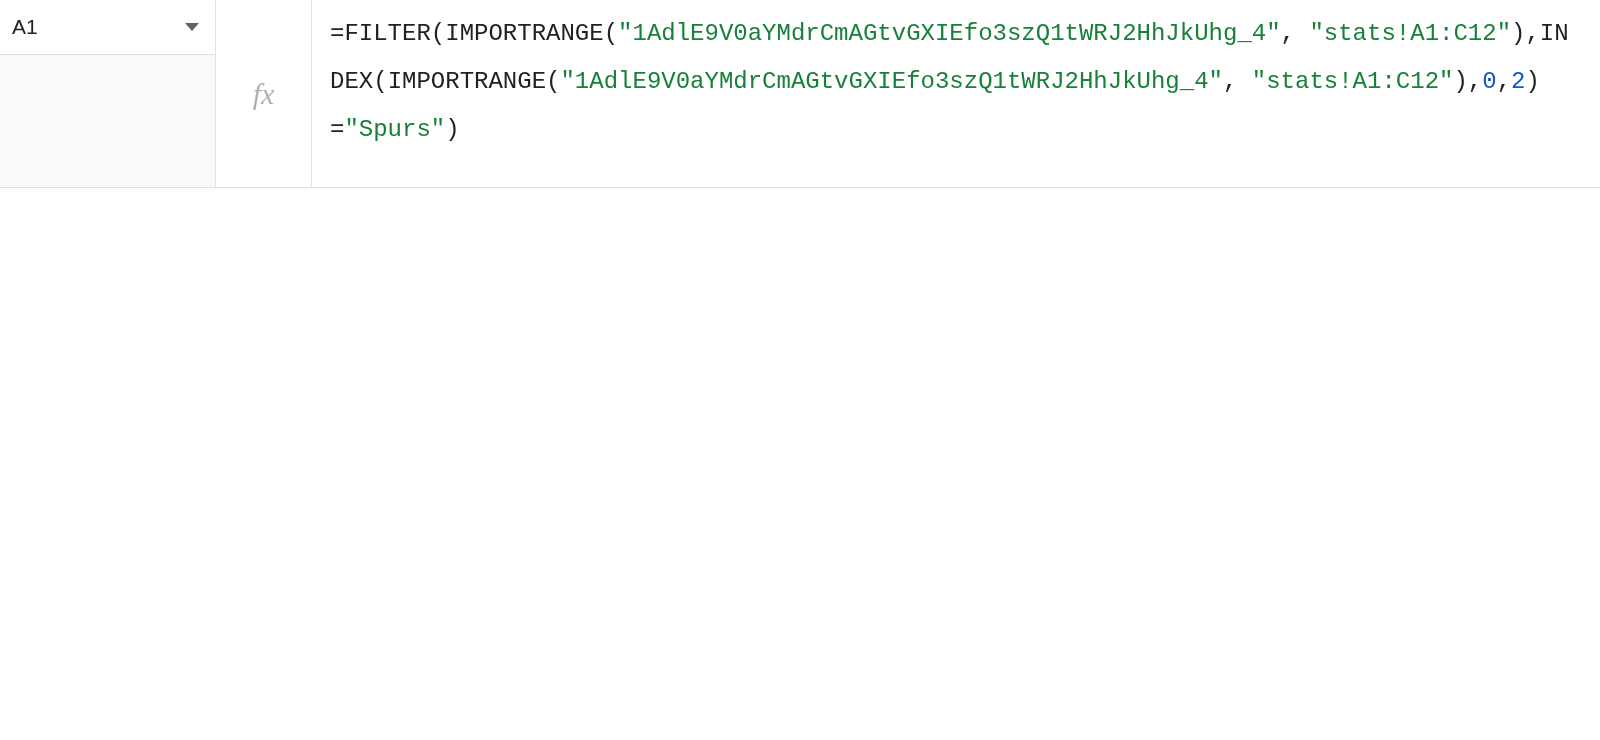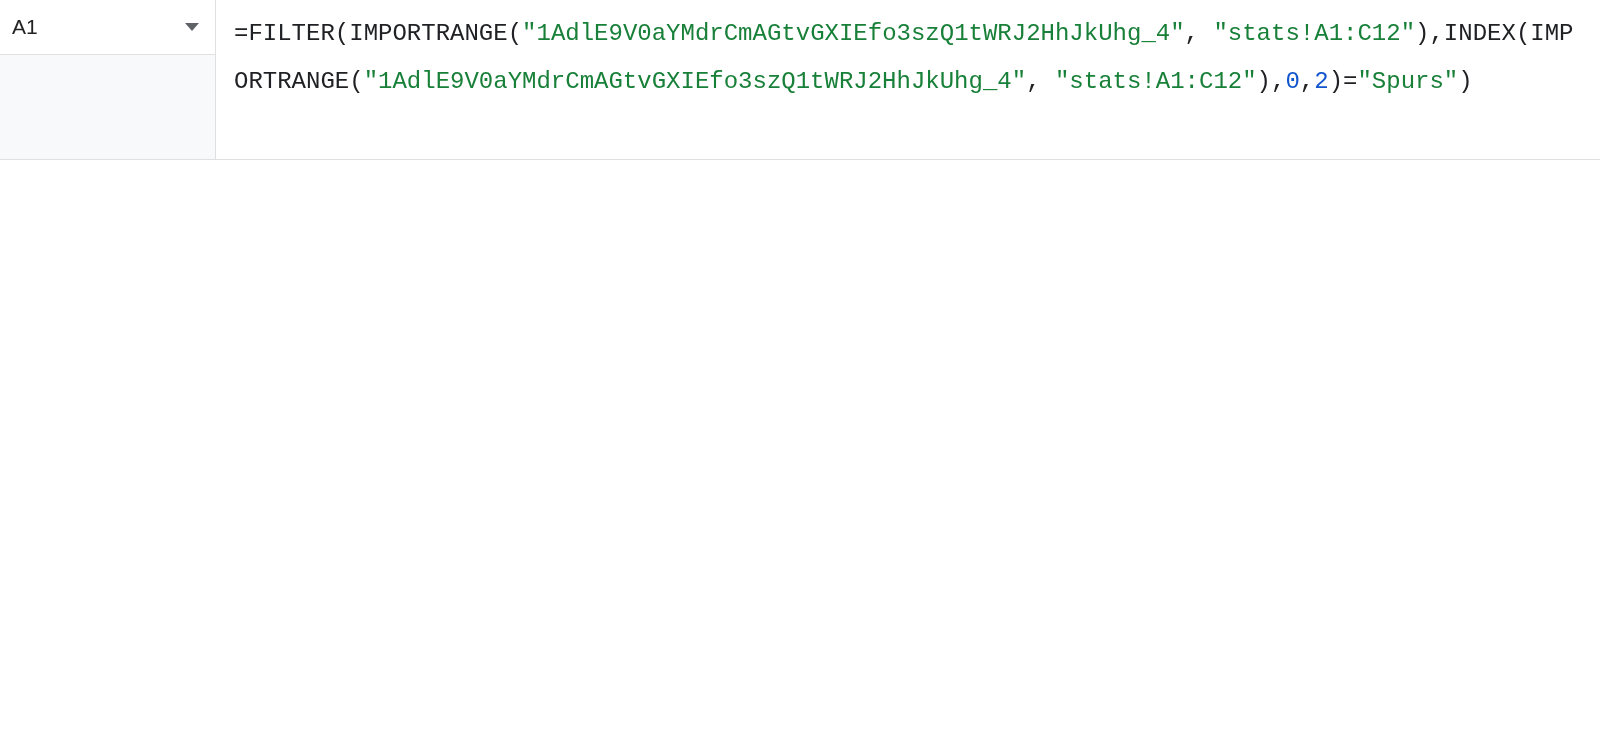--- a/index.html
+++ b/index.html
@@ -10,21 +10,21 @@
       background: #fff;
       overflow: hidden;
     }
 
     
     .toolbar {
       display: flex;
       align-items: stretch;
       border-bottom: 1px solid #e0e0e0;
       background: #fff;
-      height: 160px;
+      height: 188px;
     }
 
     .namebox-wrap {
       width: 216px;
       display: flex;
       flex-direction: column;
       border-right: 1px solid #e0e0e0;
     }
 
     .namebox {
@@ -177,20 +177,23 @@
 </head>
 <body>
 
 <div class="toolbar">
   <div class="namebox-wrap">
     <div class="namebox">
       <span class="namebox-text">A1</span>
       <span class="chevron-down"></span>
     </div>
     <div class="namebox-filler"></div>
+  </div>
+  <div class="fx-cell">
+    <span>fx</span>
   </div>
   <div class="formula-bar">
     <div class="formula-code" id="formula-code"><span class="tok-op">=</span><span class="tok-fn">FILTER</span><span class="tok-punc">(</span><span class="tok-fn">IMPORTRANGE</span><span class="tok-punc">(</span><span class="tok-str">"1AdlE9V0aYMdrCmAGtvGXIEfo3szQ1tWRJ2HhJkUhg_4"</span><span class="tok-punc">,</span><span class="tok-punc"> </span><span class="tok-str">"stats!A1:C12"</span><span class="tok-punc">)</span><span class="tok-punc">,</span><span class="tok-fn">INDEX</span><span class="tok-punc">(</span><span class="tok-fn">IMPORTRANGE</span><span class="tok-punc">(</span><span class="tok-str">"1AdlE9V0aYMdrCmAGtvGXIEfo3szQ1tWRJ2HhJkUhg_4"</span><span class="tok-punc">,</span><span class="tok-punc"> </span><span class="tok-str">"stats!A1:C12"</span><span class="tok-punc">)</span><span class="tok-punc">,</span><span class="tok-num">0</span><span class="tok-punc">,</span><span class="tok-num">2</span><span class="tok-punc">)</span><span class="tok-op">=</span><span class="tok-str">"Spurs"</span><span class="tok-punc">)</span></div>
   </div>
 </div>
 
 <div class="grid" id="grid">
   <div class="corner"></div>
   <div class="col-headers" id="col-headers">
       <div class="col-header active" style="width: 216px;">A</div>

